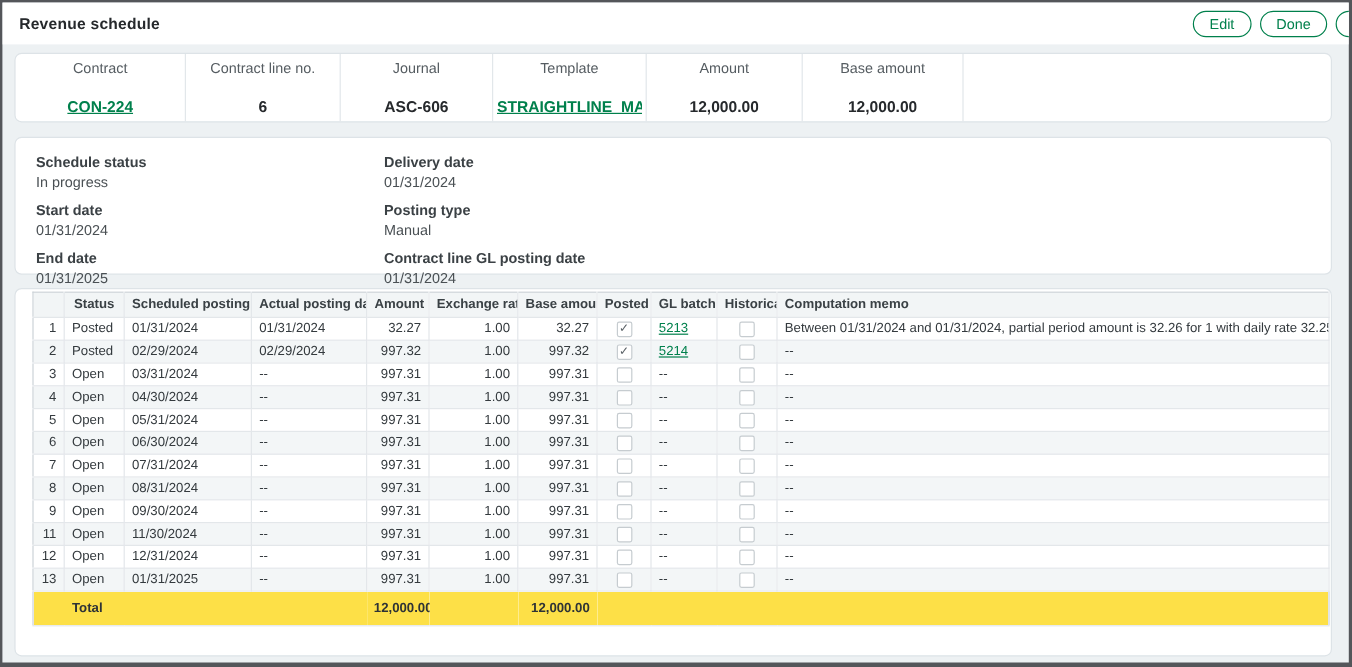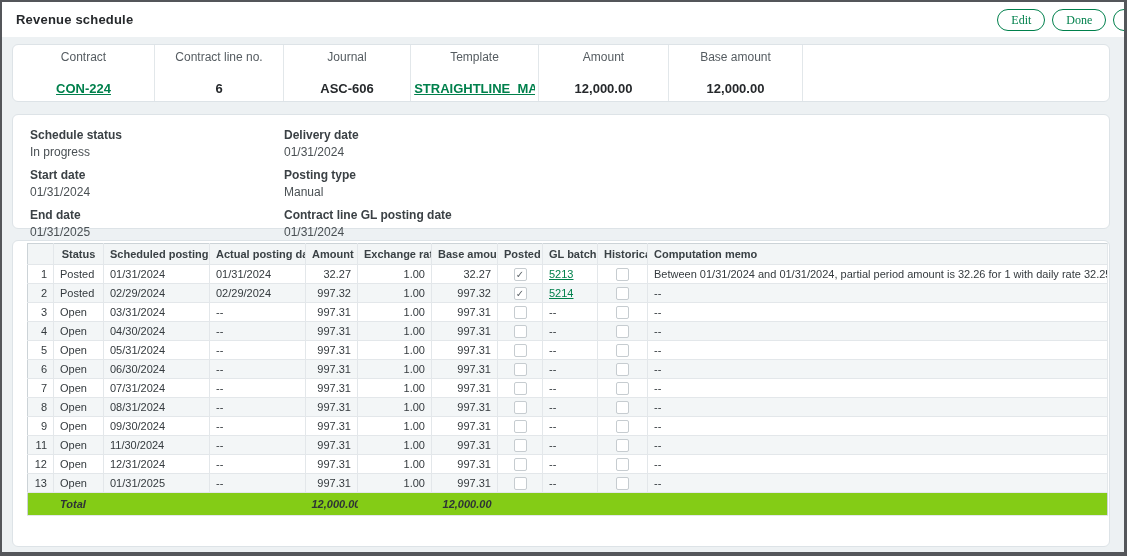--- a/index.html
+++ b/index.html
@@ -11,50 +11,50 @@
     border:2px solid #54565a; border-right-width:3px; border-bottom-width:4px;
     background:#edf1f3; overflow:hidden;
   }
 
   
   .titlebar { position:relative; height:35px; background:#ffffff; display:flex; align-items:center; padding-left:14px; }
   .page-title { font-size:13px; font-weight:bold; color:#26292c; letter-spacing:.2px; }
   .toolbar { position:absolute; right:-26px; top:7px; display:flex; gap:7px; }
   .btn {
     height:22px; padding:0 13px; border:1.5px solid #00804c; border-radius:12px;
-    background:#fff; color:#00804c; font-size:12px; font-family:Liberation Serif, serif;
+    background:#fff; color:#00804c; font-size:12px; font-family:Liberation Sans, sans-serif;
     display:flex; align-items:center; cursor:pointer; white-space:nowrap;
   }
 
   
   .card { position:absolute; left:10px; width:1098px; background:#fff; border:1px solid #dde3e7; border-radius:6px; }
 
   
   #summary-card { top:42px; height:58px; display:flex; align-items:stretch; }
   .sum-field { display:flex; flex-direction:column; justify-content:center; align-items:center; border-right:1px solid #e2e7ea; }
   .sum-w0{width:142px;} .sum-w1{width:129px;} .sum-w2{width:127px;} .sum-w3{width:128px;align-items:center;} .sum-w4{width:130px;} .sum-w5{width:134px;}
   .sum-label { font-size:12px; color:#555c61; margin-bottom:17px; }
   .sum-value { font-size:13px; font-weight:bold; color:#26292c; max-width:95%; overflow:hidden; white-space:nowrap; }
   .green-link { color:#00804c; text-decoration:underline; cursor:pointer; }
 
   
-  #details-card { top:112px; height:115px; padding:13px 12px 0 17px; display:flex; }
+  #details-card { top:112px; height:115px; padding:13px 12px 0 17px; display:flex;gap:36px; }
   .det-col { display:flex; flex-direction:column; }
   .det-col-left { width:254px; }
   .det-pair { margin-bottom:9px; }
   .det-label { font-size:12px; font-weight:bold; color:#3b4145; margin-bottom:3px; }
   .det-value { font-size:12px; color:#4a5054; }
 
   
   #table-card { top:238px; height:307px; padding:2px 0 0 14px; }
   table { border-collapse:collapse; table-layout:fixed; width:1080px; font-size:11px; color:#343a3e; border:1px solid #ccd3d7; }
   th, td { border-right:1px solid #e3e7ea; border-bottom:1px solid #e3e7ea; padding:0 6px; height:19px; overflow:hidden; white-space:nowrap; }
   thead th { background:#f2f5f6; font-weight:bold; height:21px; color:#3a4145; }
   tbody tr:nth-child(even) td { background:#f3f6f7; }
-  tfoot td { background:#84cc16; font-weight:bold; border-right:none; height:23px; color:#2e3336;font-style:italic; }
+  tfoot td { background:#fde047; font-weight:bold; border-right:none; height:29px; color:#2e3336; }
   .al { text-align:left; } .ar { text-align:right; } .ac { text-align:center; }
   .checkbox {
     display:inline-block; width:13px; height:13px; border:1px solid #c6ccd0; border-radius:2px;
     background:#fff; line-height:12px; text-align:center; font-size:10px; color:#5c6368; vertical-align:middle; cursor:pointer;
   }
   td a.green-link { font-size:11px; }
 </style>
 </head>
 <body>
 

